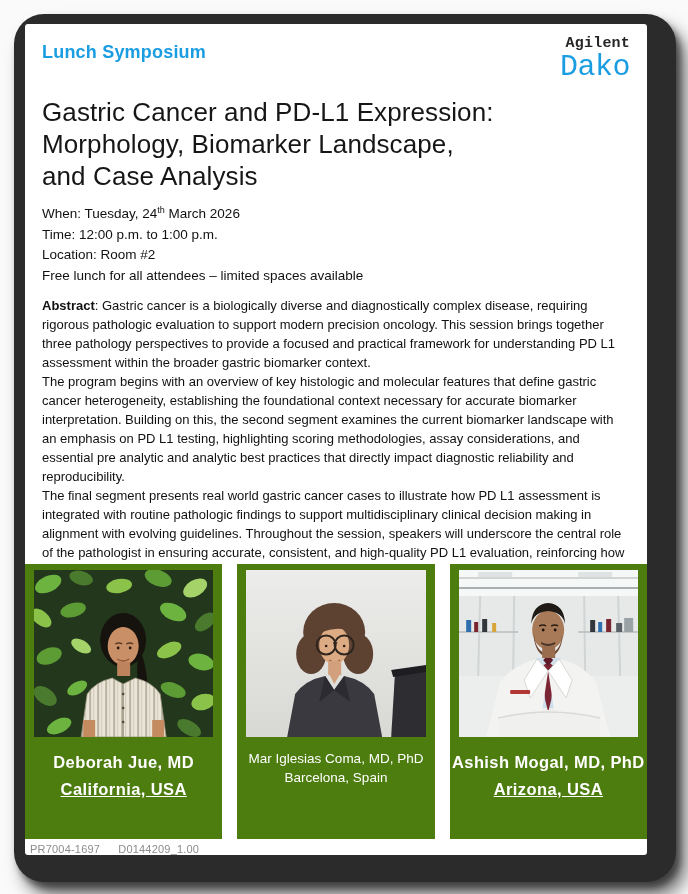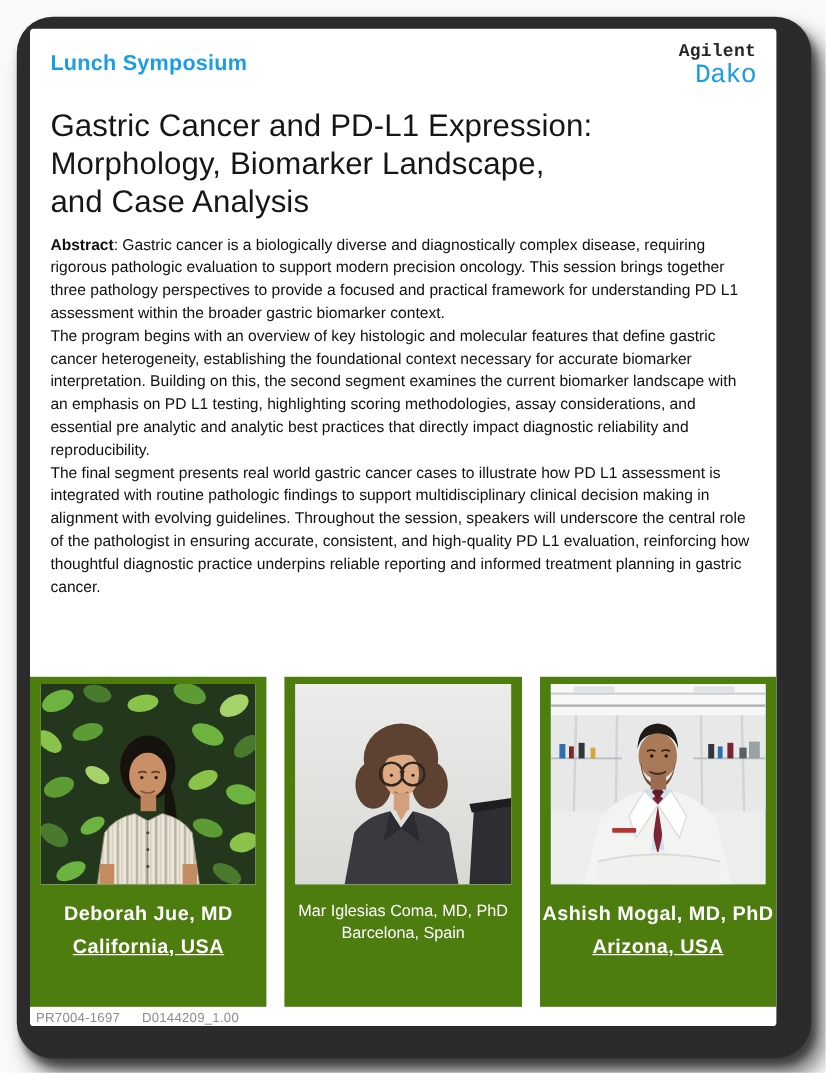--- a/index.html
+++ b/index.html
@@ -17,21 +17,21 @@
     position: absolute; left: 25px; top: 24px; width: 622px; height: 831px;
     background: #ffffff; border-radius: 3px; color: #1a1a1a; overflow: hidden;
   }
 
   .content { height: 540px; overflow: hidden; }
 
   .header { display: flex; justify-content: space-between; align-items: flex-start; padding: 12px 17px 0 17px; }
   .eyebrow { font-size: 18px; font-weight: 700; color: #1b9de2; letter-spacing: .2px; margin-top: 6px; }
   .logo { text-align: right; line-height: 1; font-family: Liberation Mono, monospace; }
   .logo-agilent { font-size: 15px; font-weight: 700; color: #262626; letter-spacing: .2px; }
-  .logo-dako { font-size: 22px; color: #1b9de2; font-weight: 500; margin-top: 1px; letter-spacing: -.5px; margin-left: 40px; }
+  .logo-dako { font-size: 30px; color: #1b9de2; font-weight: 500; margin-top: 1px; letter-spacing: -.5px; margin-left: 40px; }
 
   .title { margin: 14px 17px 0 17px; font-size: 26px; line-height: 32px; font-weight: 400; color: #161616; letter-spacing: .1px; }
   .title span { display: block; }
 
   .details { margin: 12px 17px 0 17px; font-size: 13.5px; line-height: 20.5px; color: #111; }
   .details sup { font-size: 9px; vertical-align: super; line-height: 0; }
 
   .abstract { margin: 10px 17px 0 17px; font-size: 13px; line-height: 19px; color: #111; }
   .abstract p { margin: 0; }
   .abstract b { font-weight: 700; }
@@ -65,20 +65,26 @@
           <div class="logo-dako">Dako</div>
         </div>
       </div>
 
       <h1 class="title">
         <span>Gastric Cancer and PD-L1 Expression:</span>
         <span>Morphology, Biomarker Landscape,</span>
         <span>and Case Analysis</span>
       </h1>
 
+      <div class="details">
+        <div><span>When: Tuesday, 24</span><sup>th</sup><span> March 2026</span></div>
+        <div>Time: 12:00 p.m. to 1:00 p.m.</div>
+        <div>Location: Room #2</div>
+        <div>Free lunch for all attendees – limited spaces available</div>
+      </div>
 
       <div class="abstract">
         <p><b>Abstract</b><span>: Gastric cancer is a biologically diverse and diagnostically complex disease, requiring rigorous pathologic evaluation to support modern precision oncology. This session brings together three pathology perspectives to provide a focused and practical framework for understanding PD L1 assessment within the broader gastric biomarker context.</span></p>
         <p>The program begins with an overview of key histologic and molecular features that define gastric cancer heterogeneity, establishing the foundational context necessary for accurate biomarker interpretation. Building on this, the second segment examines the current biomarker landscape with an emphasis on PD L1 testing, highlighting scoring methodologies, assay considerations, and essential pre analytic and analytic best practices that directly impact diagnostic reliability and reproducibility.</p>
         <p>The final segment presents real world gastric cancer cases to illustrate how PD L1 assessment is integrated with routine pathologic findings to support multidisciplinary clinical decision making in alignment with evolving guidelines. Throughout the session, speakers will underscore the central role of the pathologist in ensuring accurate, consistent, and high-quality PD L1 evaluation, reinforcing how thoughtful diagnostic practice underpins reliable reporting and informed treatment planning in gastric cancer.</p>
       </div>
 
     </div>
 
     <div class="cards">

